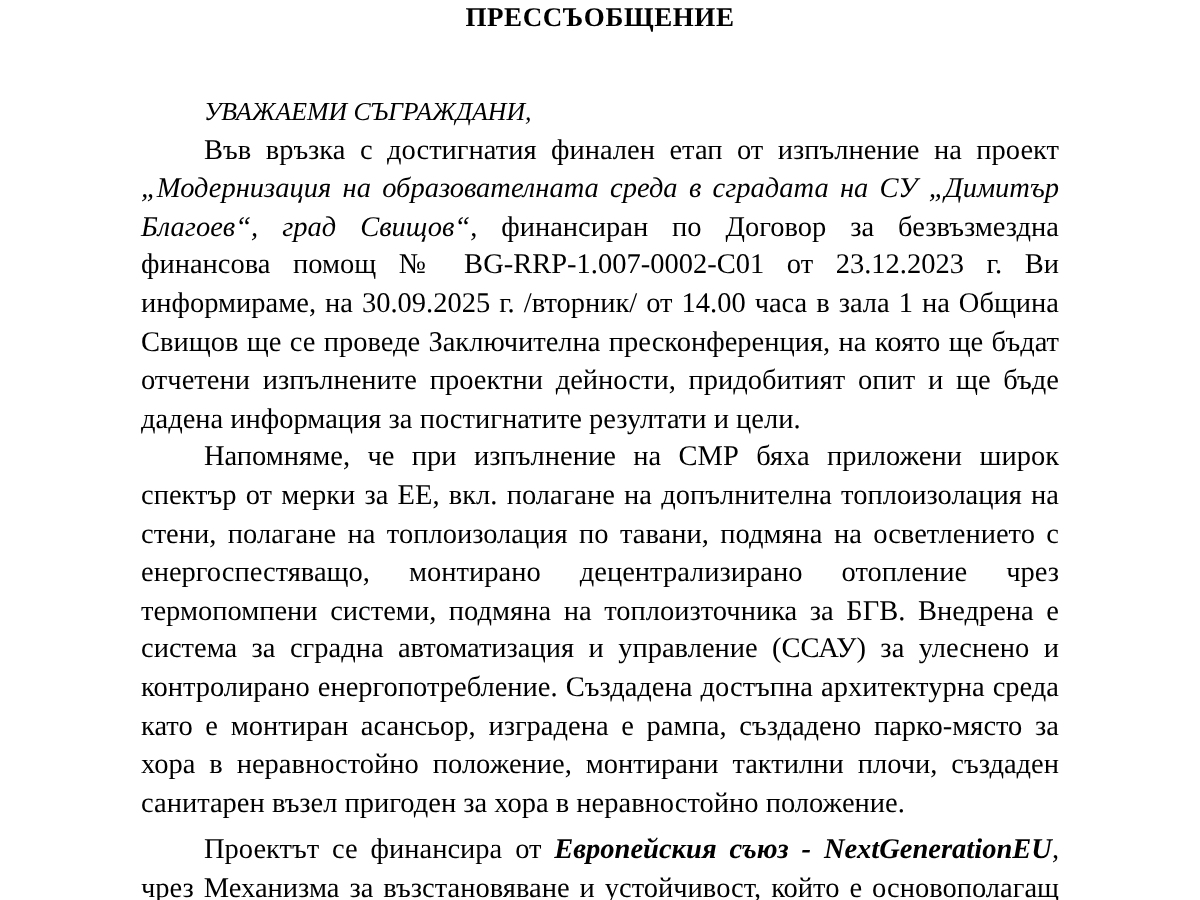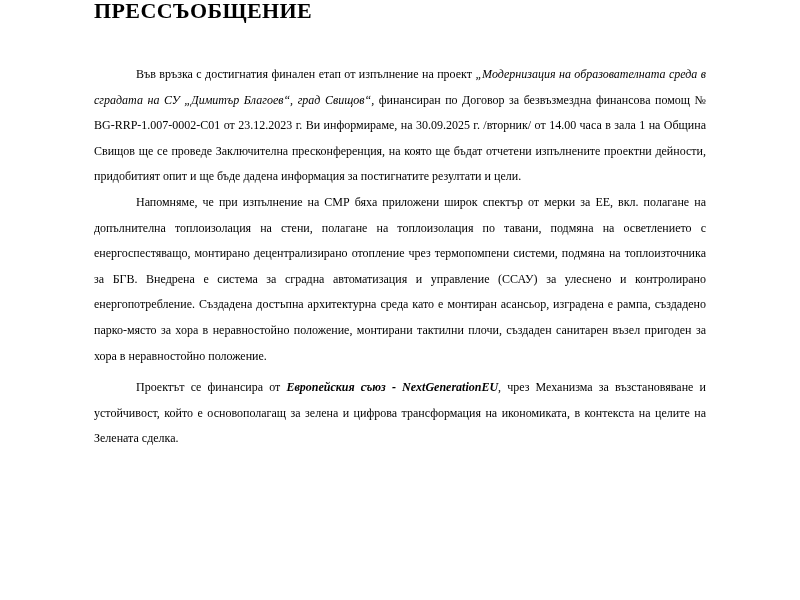--- a/index.html
+++ b/index.html
@@ -15,32 +15,32 @@
     overflow: hidden;
   }
   .page {
     position: relative;
     width: 800px;
     height: 600px;
     box-sizing: border-box;
     padding: 0 94px 0 94px;
   }
   .doc-title {
-    text-align: left;
+    text-align: center;
     font-weight: bold;
-    font-size: 22px;
+    font-size: 18px;
     letter-spacing: 0.4px;
     margin: 0;
     padding-top: 0px;
     line-height: 22px;
   }
   .spacer-1 { height: 40px; }
   p.para {
     margin: 0;
-    font-size: 12px;
+    font-size: 19px;
     line-height: 25.6px;
     text-align: justify;
     text-justify: inter-word;
     text-indent: 42px;
   }
   .salutation {
     font-style: italic;
     font-size: 17.2px;
     line-height: 25.6px;
     margin: 0;
@@ -52,20 +52,21 @@
 </style>
 </head>
 <body>
 
 <div class="page">
 
   <h1 class="doc-title">ПРЕССЪОБЩЕНИЕ</h1>
 
   <div class="spacer-1"></div>
 
+  <p class="salutation">УВАЖАЕМИ СЪГРАЖДАНИ,</p>
 
   <p class="para"><span>Във връзка с достигнатия финален етап от изпълнение на проект </span><span class="italic">„Модернизация на образователната среда в сградата на СУ „Димитър Благоев“, град Свищов“</span><span>, финансиран по Договор за безвъзмездна финансова помощ № BG-RRP-1.007-0002-С01 от 23.12.2023 г. Ви информираме, на 30.09.2025 г. /вторник/ от 14.00 часа в зала 1 на Община Свищов ще се проведе Заключителна пресконференция, на която ще бъдат отчетени изпълнените проектни дейности, придобитият опит и ще бъде дадена информация за постигнатите резултати и цели.</span></p>
   <p class="para"><span>Напомняме, че при изпълнение на СМР бяха приложени широк спектър от мерки за ЕЕ, вкл. полагане на допълнителна топлоизолация на стени, полагане на топлоизолация по тавани, подмяна на осветлението с енергоспестяващо, монтирано децентрализирано отопление чрез термопомпени системи, подмяна на топлоизточника за БГВ. Внедрена е система за сградна автоматизация и управление (ССАУ) за улеснено и контролирано енергопотребление. Създадена достъпна архитектурна среда като е монтиран асансьор, изградена е рампа, създадено парко-място за хора в неравностойно положение, монтирани тактилни плочи, създаден санитарен възел пригоден за хора в неравностойно положение.</span></p>
   <div class="gap-sm"></div>
   <div class="gap-sm"></div>
   <p class="para"><span>Проектът се финансира от </span><span class="bold-italic">Европейския съюз -  NextGenerationEU</span><span>, чрез Механизма за възстановяване и устойчивост, който е основополагащ за зелена и цифрова трансформация на икономиката, в контекста на целите на Зелената сделка.</span></p>
 
 </div>
 
 </body></html>

